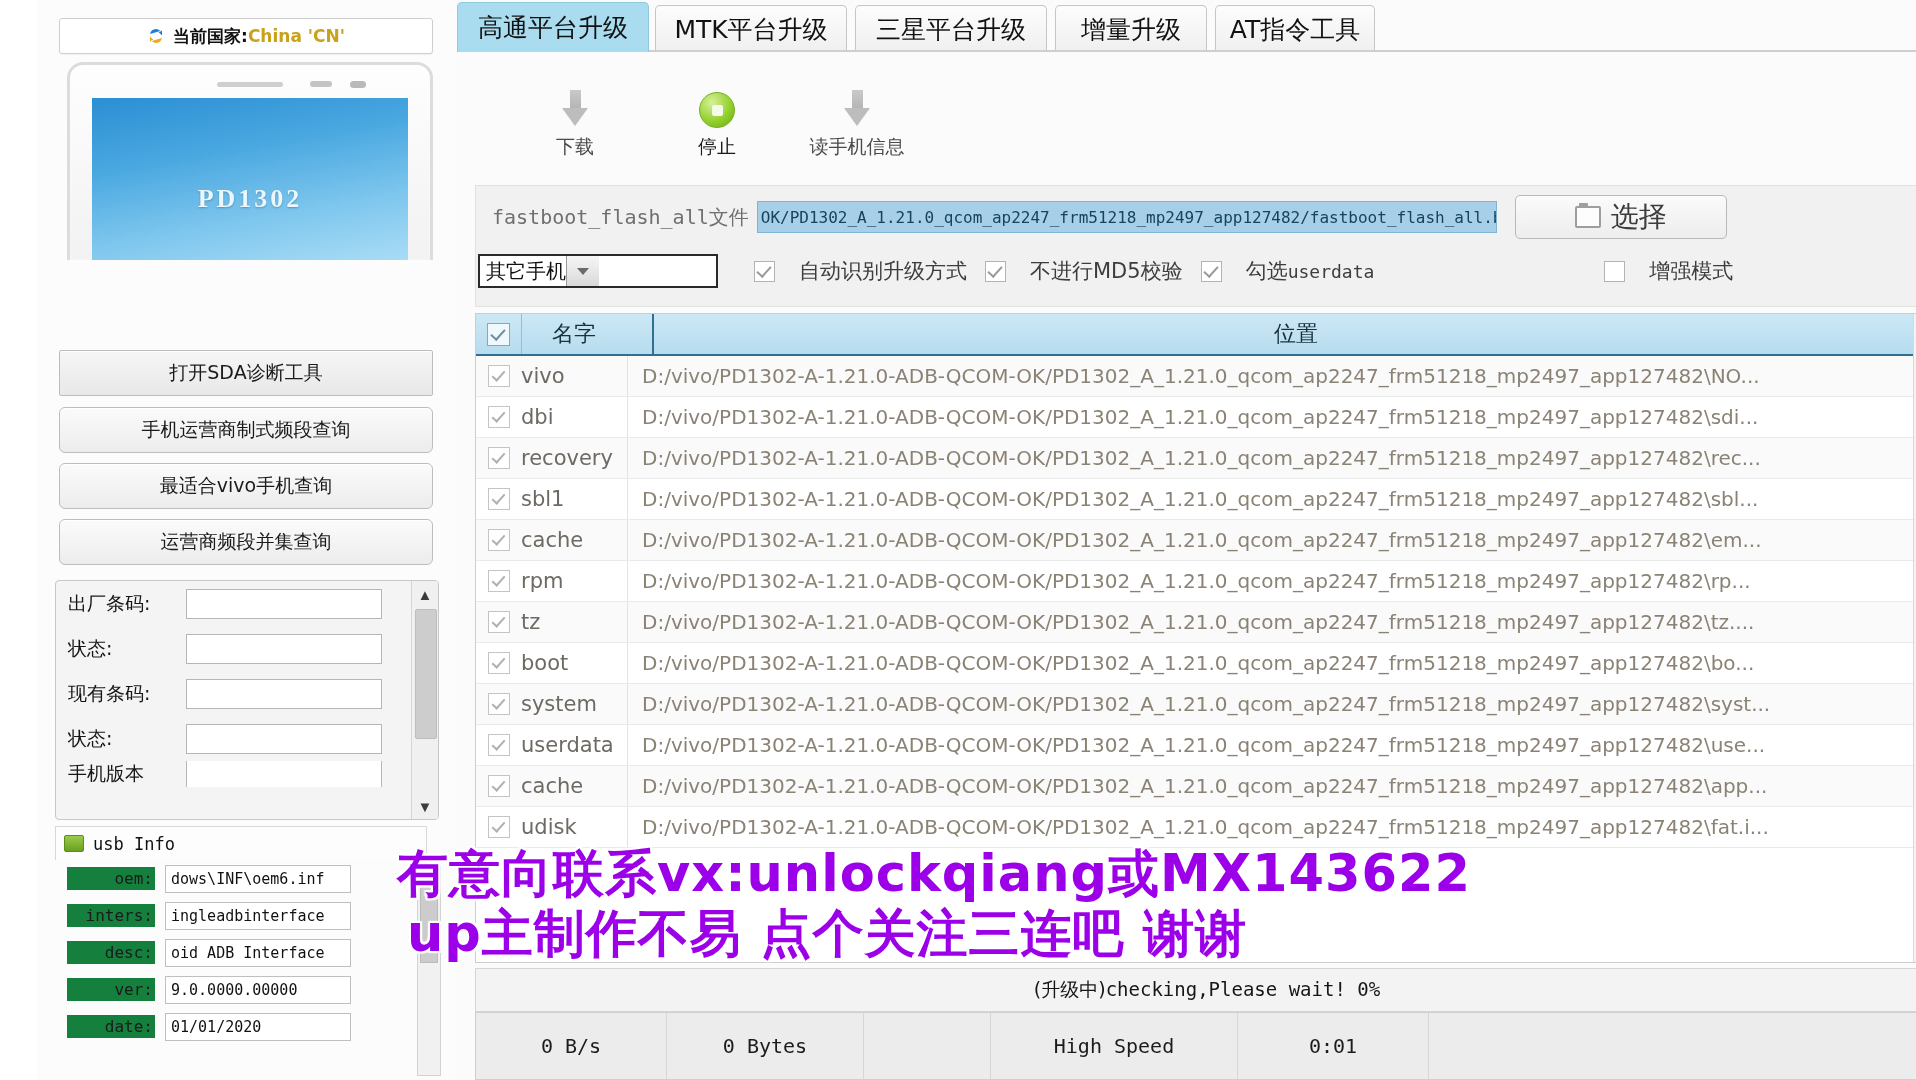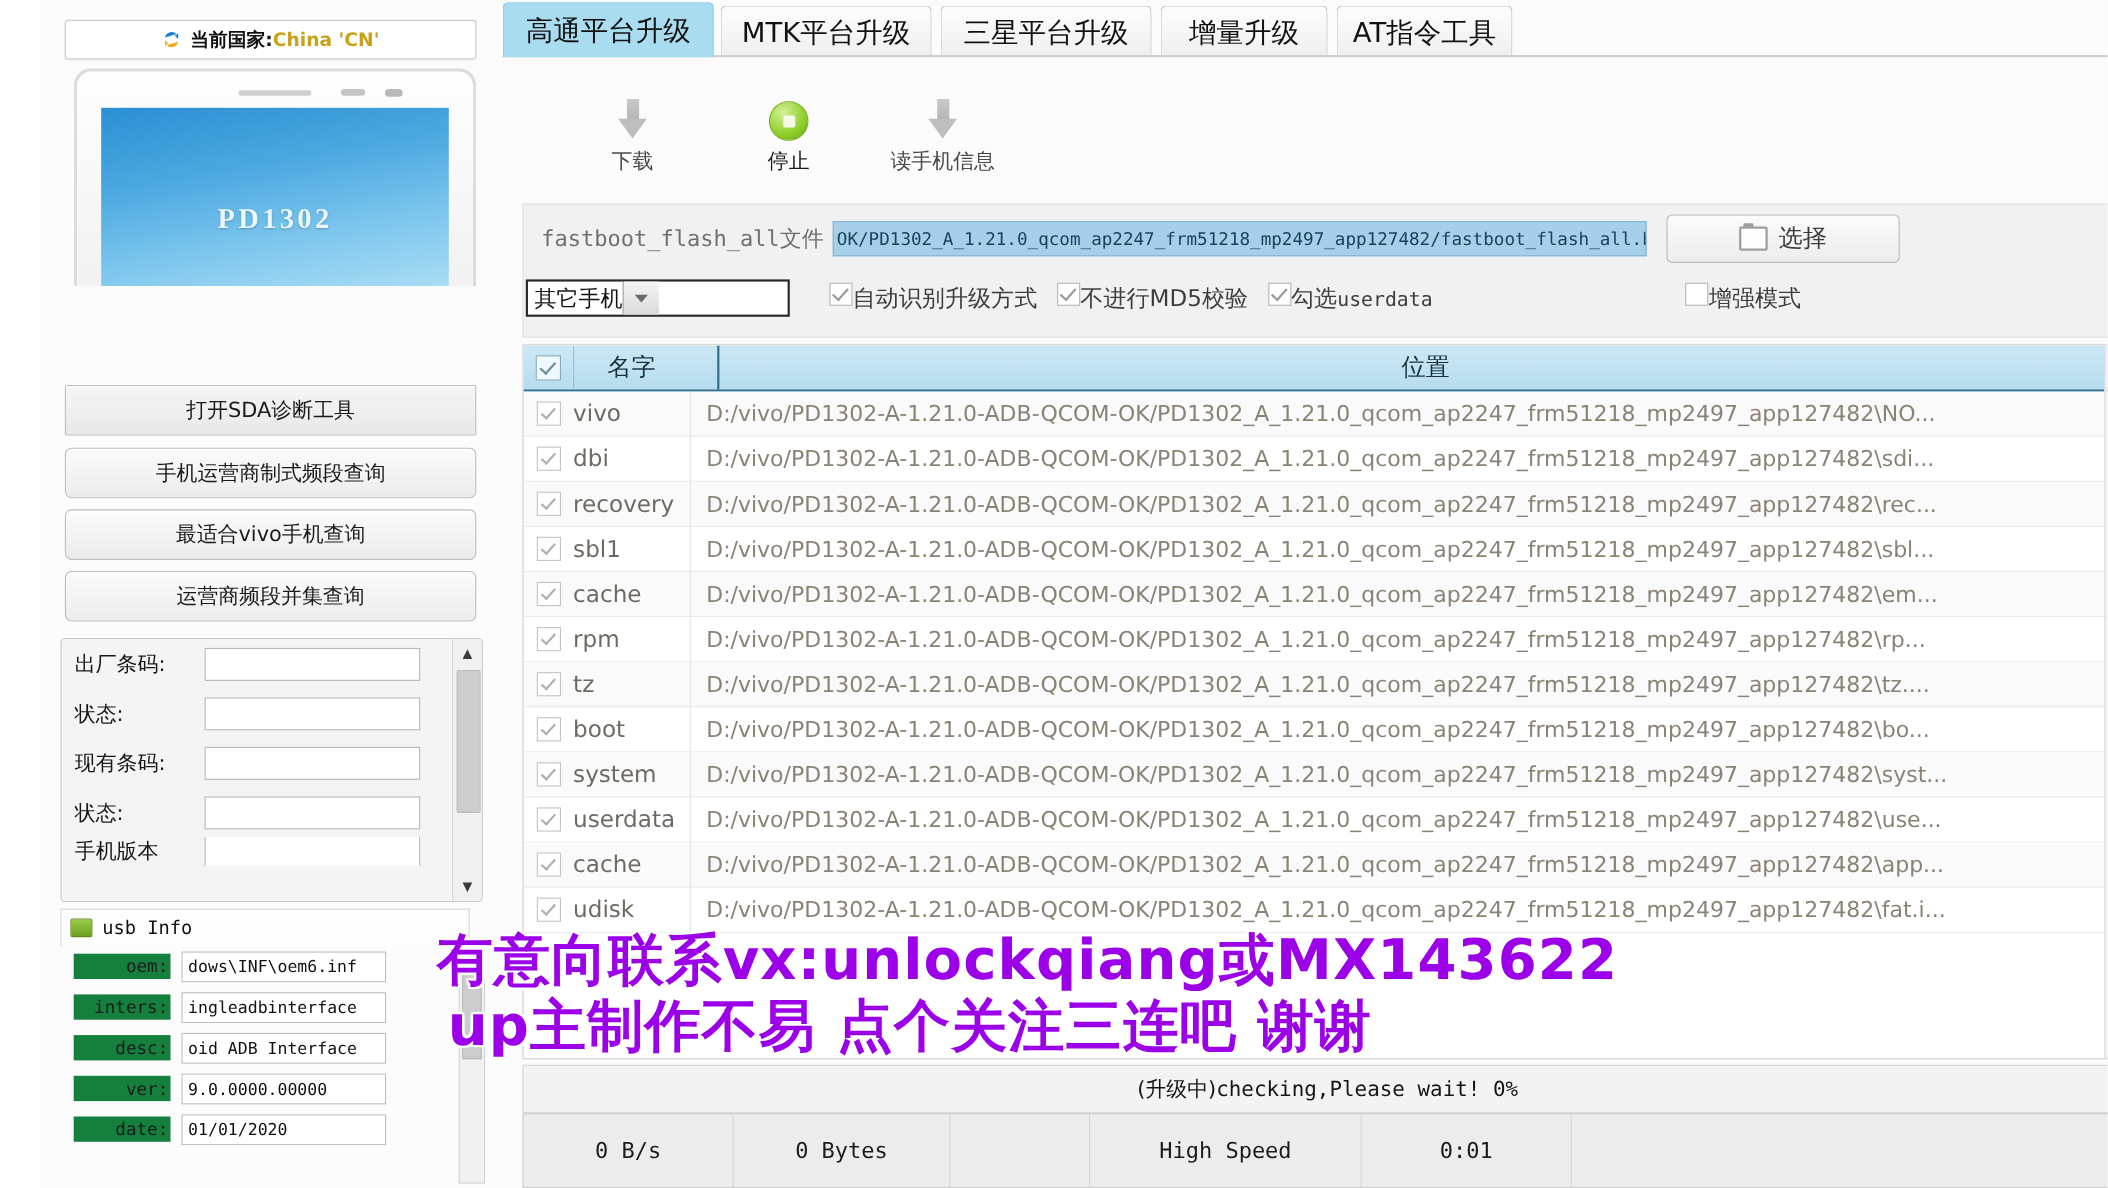--- a/index.html
+++ b/index.html
@@ -125,32 +125,32 @@
     font-family:"DejaVu Sans Mono","Liberation Mono",monospace;font-size:16px;
     display:flex;align-items:center;padding-left:3px;white-space:nowrap;overflow:hidden;
   }
   .selbtn{
     margin-left:18px;width:212px;height:44px;box-sizing:border-box;
     background:linear-gradient(180deg,#fbfbfb,#ededed);border:1px solid #b9b9b9;border-radius:5px;
     display:flex;align-items:center;justify-content:center;gap:10px;cursor:pointer;
   }
   .selbtn .folder{width:22px;height:18px;border:2px solid #9e9e9e;border-radius:2px;background:#fdfdfd;position:relative;}
   .selbtn .folder:before{content:"";position:absolute;left:2px;top:-5px;width:9px;height:4px;background:#9e9e9e;border-radius:1px 1px 0 0;}
-  .selbtn .t{font-size:22px;color:#3c3c3c;font-family:"DejaVu Sans",sans-serif;}
+  .selbtn .t{font-size:28px;color:#3c3c3c;font-family:"DejaVu Sans",sans-serif;}
 
   .optrow{position:absolute;left:0;top:60px;height:50px;width:100%;display:flex;align-items:center;}
   .combo{
     margin-left:2px;width:240px;height:34px;box-sizing:border-box;background:#fff;
     border:2px solid #2a2a2a;display:flex;align-items:center;justify-content:flex-start;cursor:pointer;
   }
   .combo .v{font-size:20px;color:#111;padding-left:6px;font-family:"DejaVu Sans",sans-serif;}
   .combo .btn{width:32px;height:100%;background:linear-gradient(180deg,#f6f6f6,#d9d9d9);border-left:1px solid #9a9a9a;display:flex;align-items:center;justify-content:center;}
   .combo .btn i{width:0;height:0;border-left:6px solid transparent;border-right:6px solid transparent;border-top:7px solid #6a6a6a;display:block;}
 
-  .cbx{display:flex;align-items:flex-start;gap:0;margin-left:36px;cursor:pointer;}
+  .cbx{display:flex;align-items:center;gap:24px;margin-left:36px;cursor:pointer;}
   .cbx .box{width:19px;height:19px;border:1px solid #b4b4b4;background:#fff;position:relative;flex:0 0 auto;}
   .cbx.on .box:after{
     content:"";position:absolute;left:5px;top:1px;width:6px;height:12px;
     border:solid #9a9a9a;border-width:0 2px 2px 0;transform:rotate(42deg);
   }
   .cbx .t{font-size:21px;color:#3d3d3d;font-family:"DejaVu Sans",sans-serif;white-space:nowrap;}
   .cbx .t .mono{font-family:"DejaVu Sans Mono","Liberation Mono",monospace;font-size:18px;}
 
   
   .tablewrap{position:absolute;left:18px;top:313px;right:14px;height:648px;background:#fff;border:1px solid #cdcdcd;overflow:hidden;}

